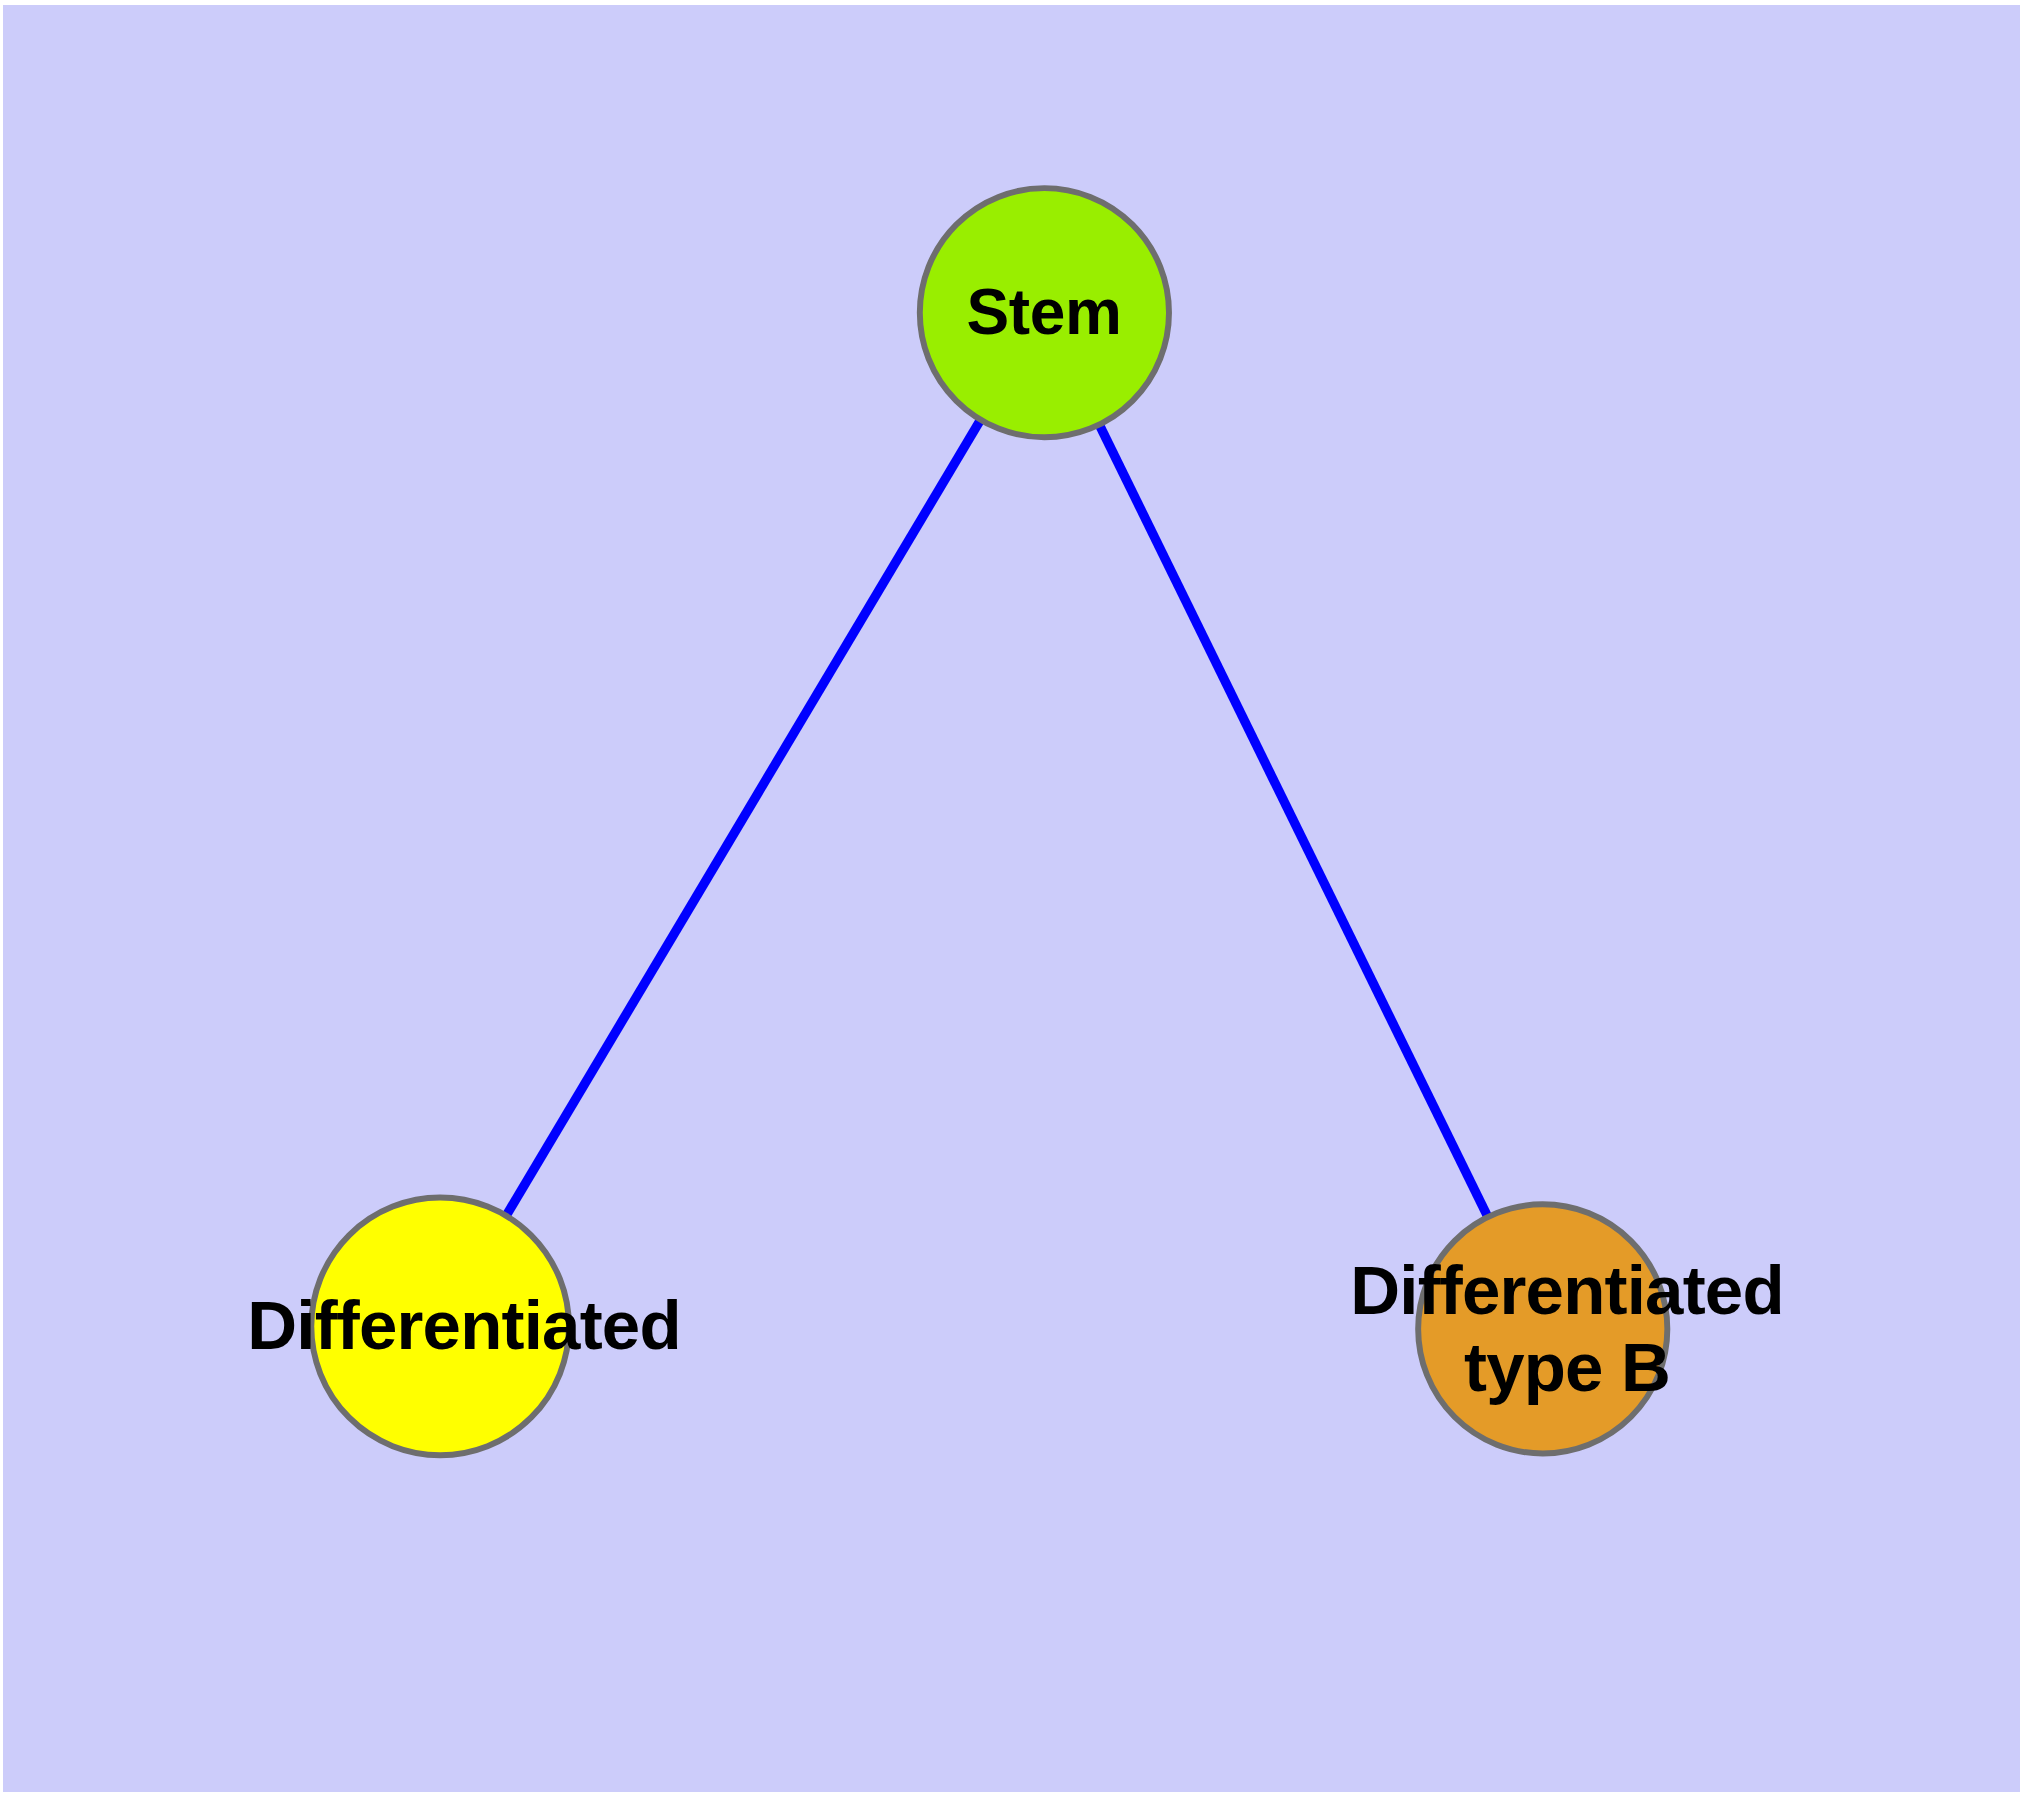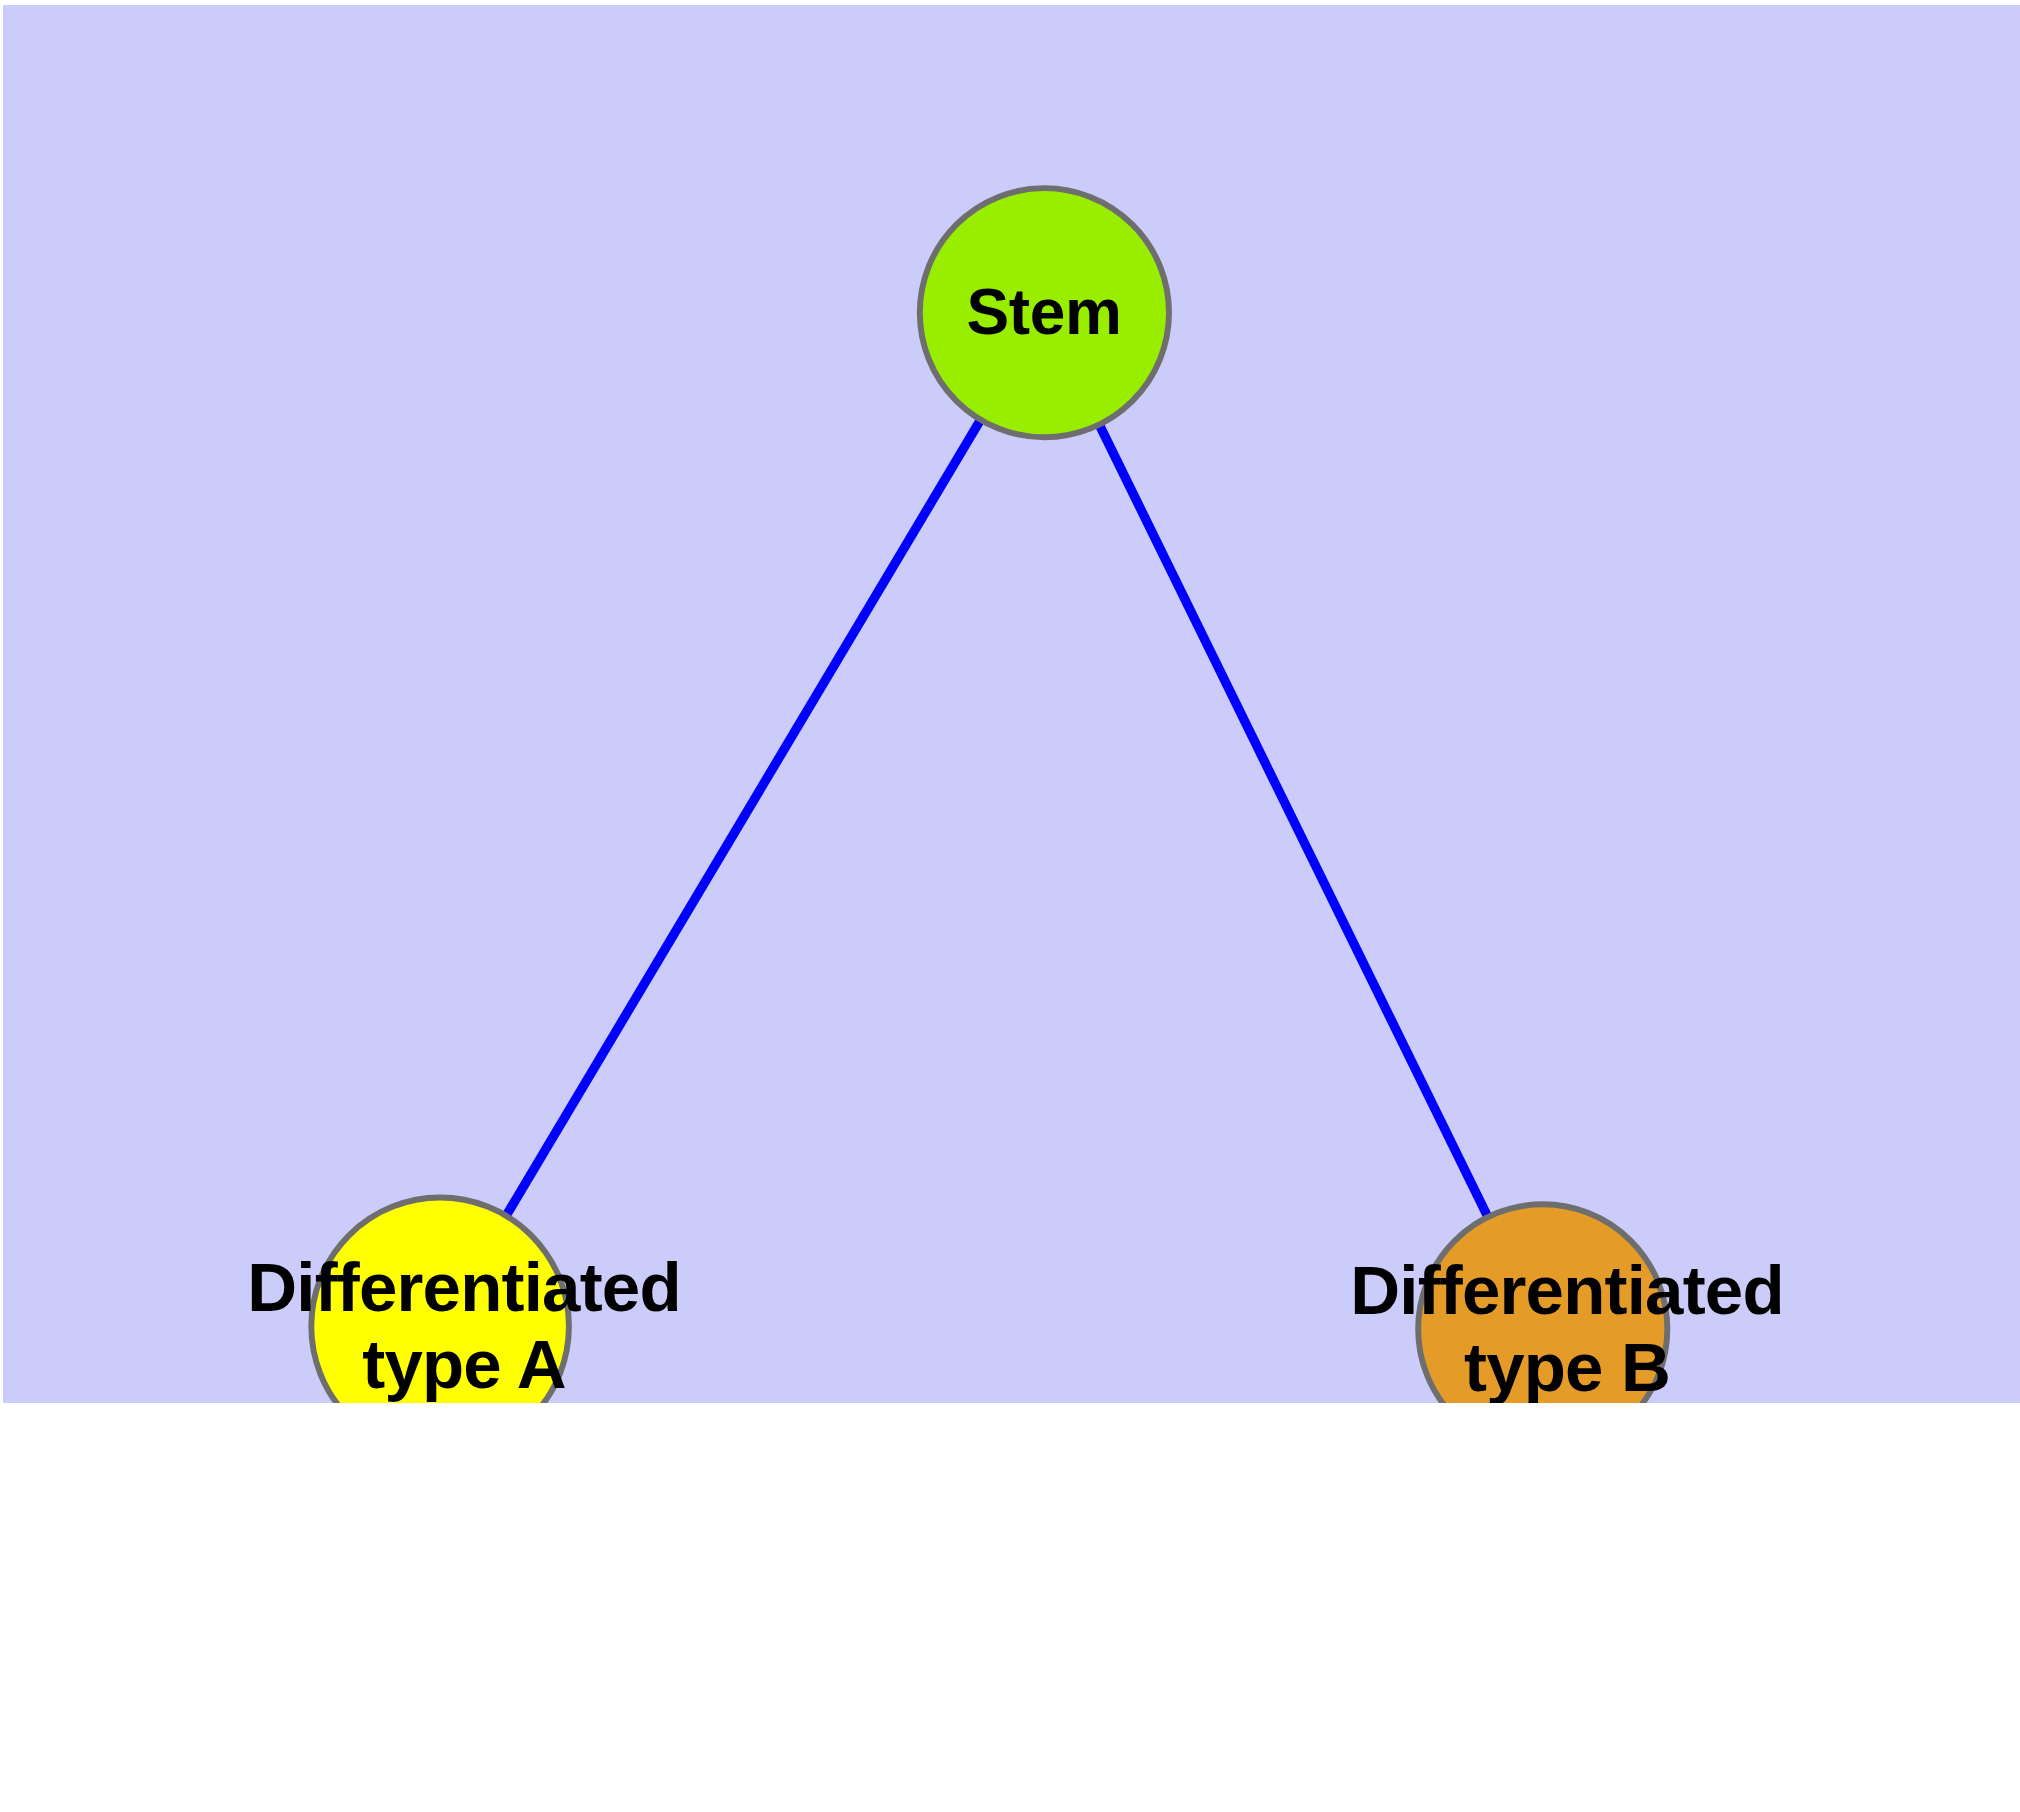--- a/index.html
+++ b/index.html
@@ -3,21 +3,21 @@
 <meta charset="utf-8">
 <style>
   html, body {
     margin: 0;
     padding: 0;
     background: #ffffff;
   }
   #root {
     position: relative;
     width: 2021px;
-    height: 1403px;
+    height: 1792px;
     background: #ffffff;
     overflow: hidden;
     font-family: "Liberation Sans", sans-serif;
   }
   #canvas {
     position: absolute;
     left: 3.4px;
     top: 5.1px;
     width: 2017px;
     height: 1807px;
@@ -58,17 +58,17 @@
       </g>
     <g id="node-layer">
         <circle cx="1232" cy="369" r="147" fill="#99ee00" stroke="#6e6e6e" stroke-width="7"></circle>
         <circle cx="519" cy="1565" r="152" fill="#ffff00" stroke="#6e6e6e" stroke-width="7"></circle>
         <circle cx="1820" cy="1568" r="147" fill="#e49b28" stroke="#6e6e6e" stroke-width="7"></circle>
       </g>
   </svg>
 
   <div id="label-layer">
       <div class="node-label label-stem" style="left: 1044px; top: 313px; color: rgb(0, 0, 0);"><div>Stem</div></div>
-      <div class="node-label label-leaf" style="left: 440px; top: 1326px; color: rgb(0, 0, 0);"><div>Differentiated</div><div>type A</div></div>
+      <div class="node-label label-leaf" style="left: 440px; top: 1326px; color: rgb(0, 0, 0);"><div>Differentiated</div></div>
       <div class="node-label label-leaf" style="left: 1543px; top: 1329px; color: rgb(0, 0, 0);"><div>Differentiated</div><div>type B</div></div>
     </div>
 </div>
 
 
 </body></html>

